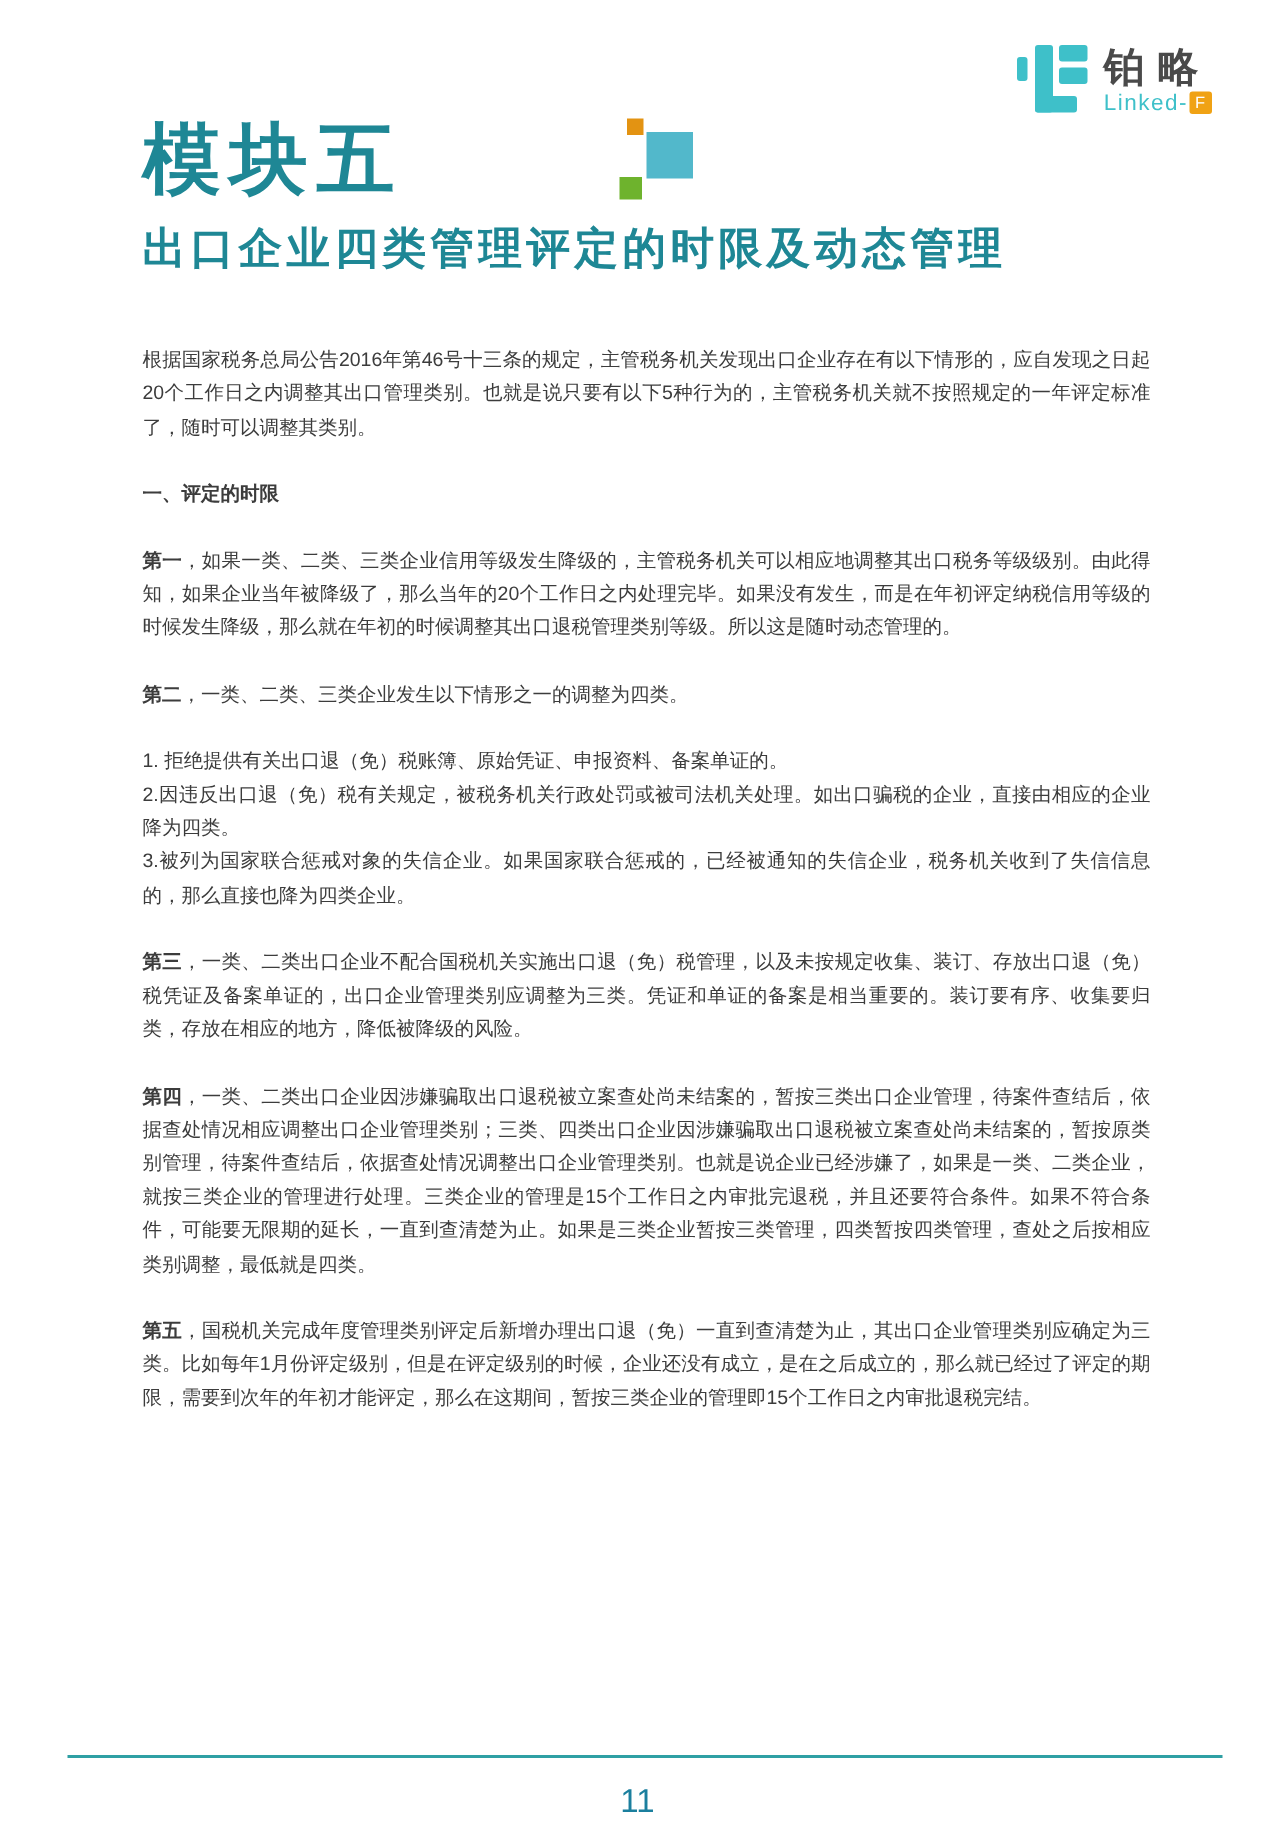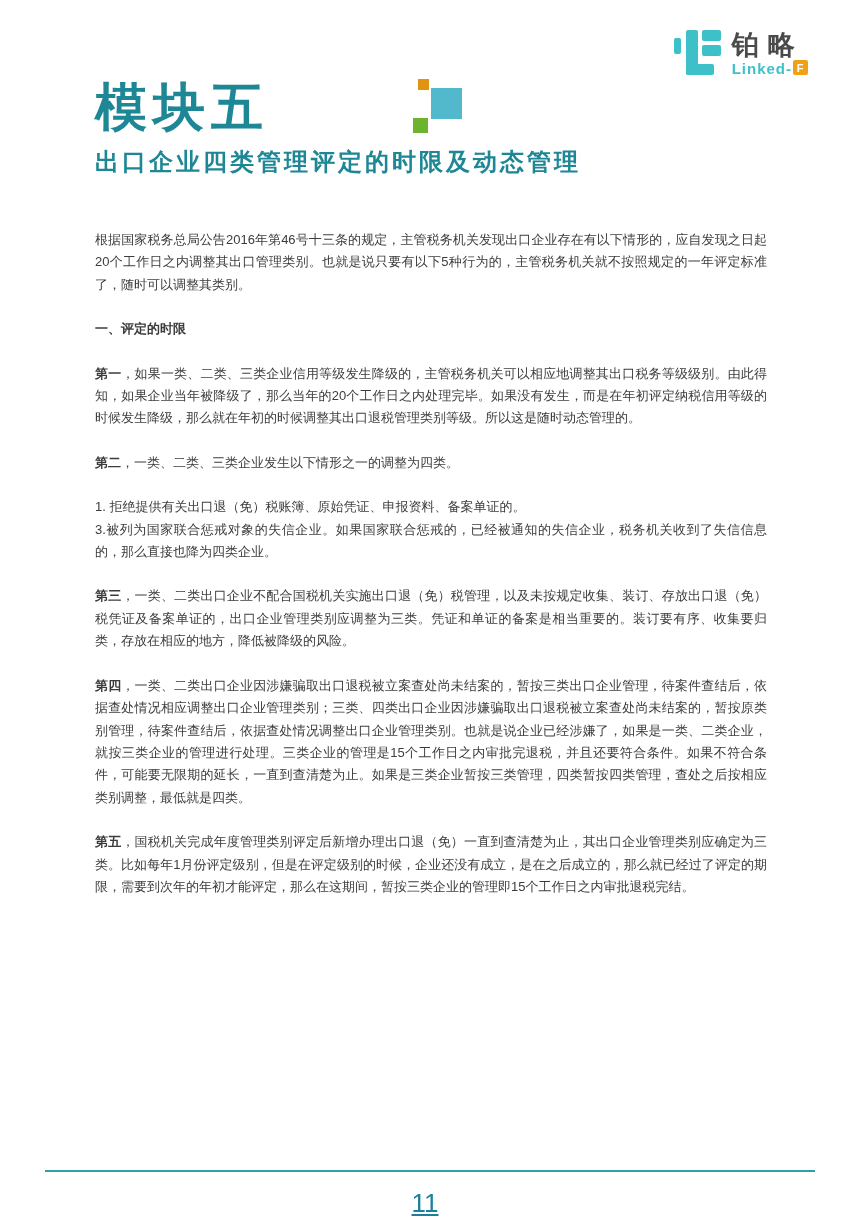--- a/index.html
+++ b/index.html
@@ -20,37 +20,37 @@
   }
   .logo-mark { position:relative; width:48px; height:48px; }
   .logo-mark div { position:absolute; background:#3ec0c9; border-radius:2px; }
   .lm-a { left:0;  top:8px;  width:7px;  height:16px; }
   .lm-b { left:12px; top:0;  width:12px; height:45px; }
   .lm-c { left:28px; top:0;  width:19px; height:11px; }
   .lm-d { left:28px; top:15px; width:19px; height:11px; }
   .lm-e { left:12px; top:34px; width:28px; height:11px; }
   .logo-text { display:flex; flex-direction:column; align-items:flex-start; }
   .logo-cn { font-size:27px; font-weight:bold; color:#4a4a4a; letter-spacing:9px; line-height:1.1; }
-  .logo-en { display:flex; font-size:15px; font-weight:bold; color:#3ec0c9; letter-spacing:1px; }
+  .logo-en { display:flex; align-items:center; font-size:15px; font-weight:normal; color:#3ec0c9; letter-spacing:1px; }
   .logo-en .f-box {
     display:inline-flex; align-items:center; justify-content:center;
     width:15px; height:15px; margin-left:1px;
     background:#f0a214; color:#ffffff; font-size:11px; border-radius:2px;
   }
 
   
   .title-block { position:absolute; left:95px; top:76px; }
   .module-title {
     font-family:"DejaVu Serif", serif;
     font-size:52px; font-weight:bold; color:#1e8795;
     letter-spacing:6px; line-height:1.2;
   }
   .subtitle {
     font-family:"DejaVu Serif", serif;
-    font-size:24px; font-weight:bold; color:#1e8795;
+    font-size:29px; font-weight:bold; color:#1e8795;
     letter-spacing:3px; margin-top:8px; white-space:nowrap;
   }
   .deco { position:absolute; }
   .deco-orange { left:323px; top:3px;  width:11px; height:11px; background:#e39312; }
   .deco-teal   { left:336px; top:12px; width:31px; height:31px; background:#52b8cb; }
   .deco-green  { left:318px; top:42px; width:15px; height:15px; background:#6eb32d; }
 
   
   .content {
     position:absolute; left:95px; top:229px; width:672px;
@@ -61,21 +61,21 @@
   .sec-heading { font-weight:bold; margin-bottom:22px; }
   .lead { font-weight:bold; }
 
   
   .footer-line {
     position:absolute; left:45px; top:1170px; width:770px; height:2px;
     background:#2fa0a4;
   }
   .page-number {
     position:absolute; left:0; top:1188px; width:100%;
-    text-align:center; color:#1b7f9e; font-size:26px;text-decoration:underline;
+    text-align:center; color:#1b7f9e; font-size:22px;
   }
 </style>
 </head>
 <body>
 
 <div class="page">
 
   <div class="logo">
     <div class="logo-mark">
       <div class="lm-a"></div>
@@ -106,20 +106,21 @@
 
     <p class="sec-heading">一、评定的时限</p>
 
     <p><span class="lead">第一</span><span>，如果一类、二类、三类企业信用等级发生降级的，主管税务机关可以相应地调整其出口税务等级级别。由此得知，如果企业当年被降级了，那么当年的20个工作日之内处理完毕。如果没有发生，而是在年初评定纳税信用等级的时候发生降级，那么就在年初的时候调整其出口退税管理类别等级。所以这是随时动态管理的。</span></p>
 
     <p><span class="lead">第二</span><span>，一类、二类、三类企业发生以下情形之一的调整为四类。</span></p>
 
     <p class="plist">
       </p>
       <div>1. 拒绝提供有关出口退（免）税账簿、原始凭证、申报资料、备案单证的。</div>
+      <div>2.因违反出口退（免）税有关规定，被税务机关行政处罚或被司法机关处理。如出口骗税的企业，直接由相应的企业降为四类。</div>
       <div>3.被列为国家联合惩戒对象的失信企业。如果国家联合惩戒的，已经被通知的失信企业，税务机关收到了失信信息的，那么直接也降为四类企业。</div>
     <p></p>
 
     <p style="margin-top:22px"><span class="lead">第三</span><span>，一类、二类出口企业不配合国税机关实施出口退（免）税管理，以及未按规定收集、装订、存放出口退（免）税凭证及备案单证的，出口企业管理类别应调整为三类。凭证和单证的备案是相当重要的。装订要有序、收集要归类，存放在相应的地方，降低被降级的风险。</span></p>
 
     <p><span class="lead">第四</span><span>，一类、二类出口企业因涉嫌骗取出口退税被立案查处尚未结案的，暂按三类出口企业管理，待案件查结后，依据查处情况相应调整出口企业管理类别；三类、四类出口企业因涉嫌骗取出口退税被立案查处尚未结案的，暂按原类别管理，待案件查结后，依据查处情况调整出口企业管理类别。也就是说企业已经涉嫌了，如果是一类、二类企业，就按三类企业的管理进行处理。三类企业的管理是15个工作日之内审批完退税，并且还要符合条件。如果不符合条件，可能要无限期的延长，一直到查清楚为止。如果是三类企业暂按三类管理，四类暂按四类管理，查处之后按相应类别调整，最低就是四类。</span></p>
 
     <p><span class="lead">第五</span><span>，国税机关完成年度管理类别评定后新增办理出口退（免）一直到查清楚为止，其出口企业管理类别应确定为三类。比如每年1月份评定级别，但是在评定级别的时候，企业还没有成立，是在之后成立的，那么就已经过了评定的期限，需要到次年的年初才能评定，那么在这期间，暂按三类企业的管理即15个工作日之内审批退税完结。</span></p>
   </div>
 

